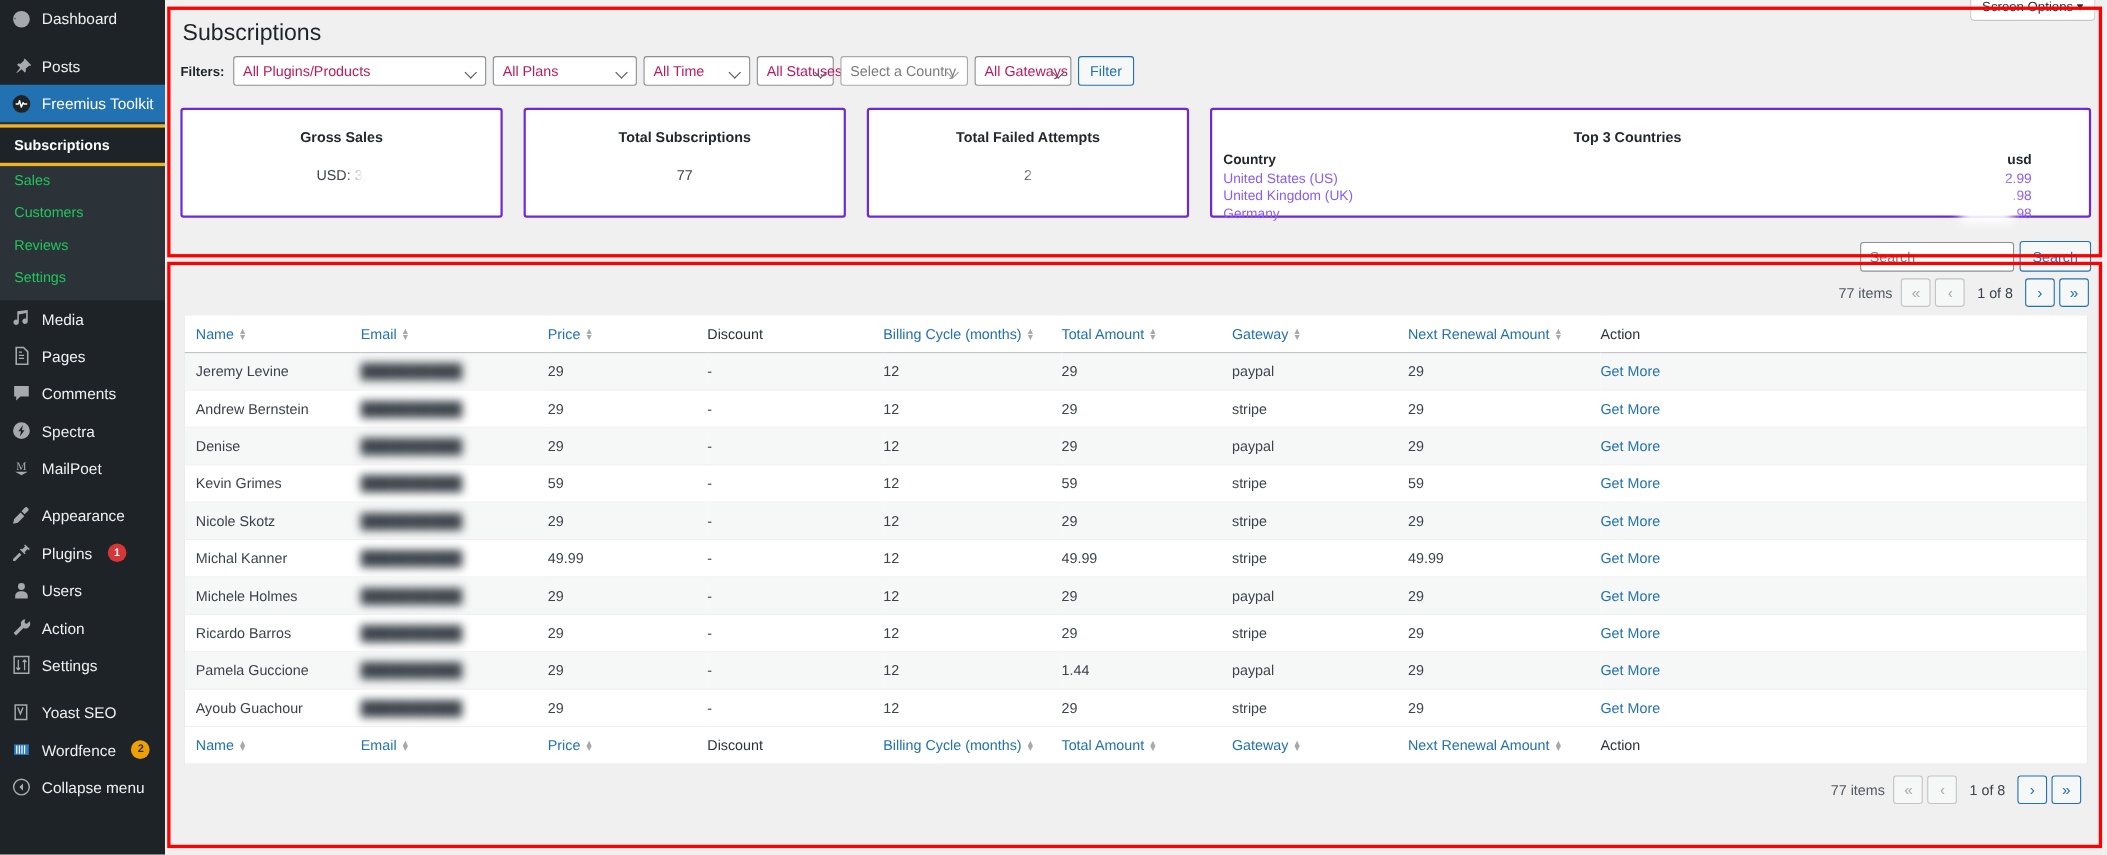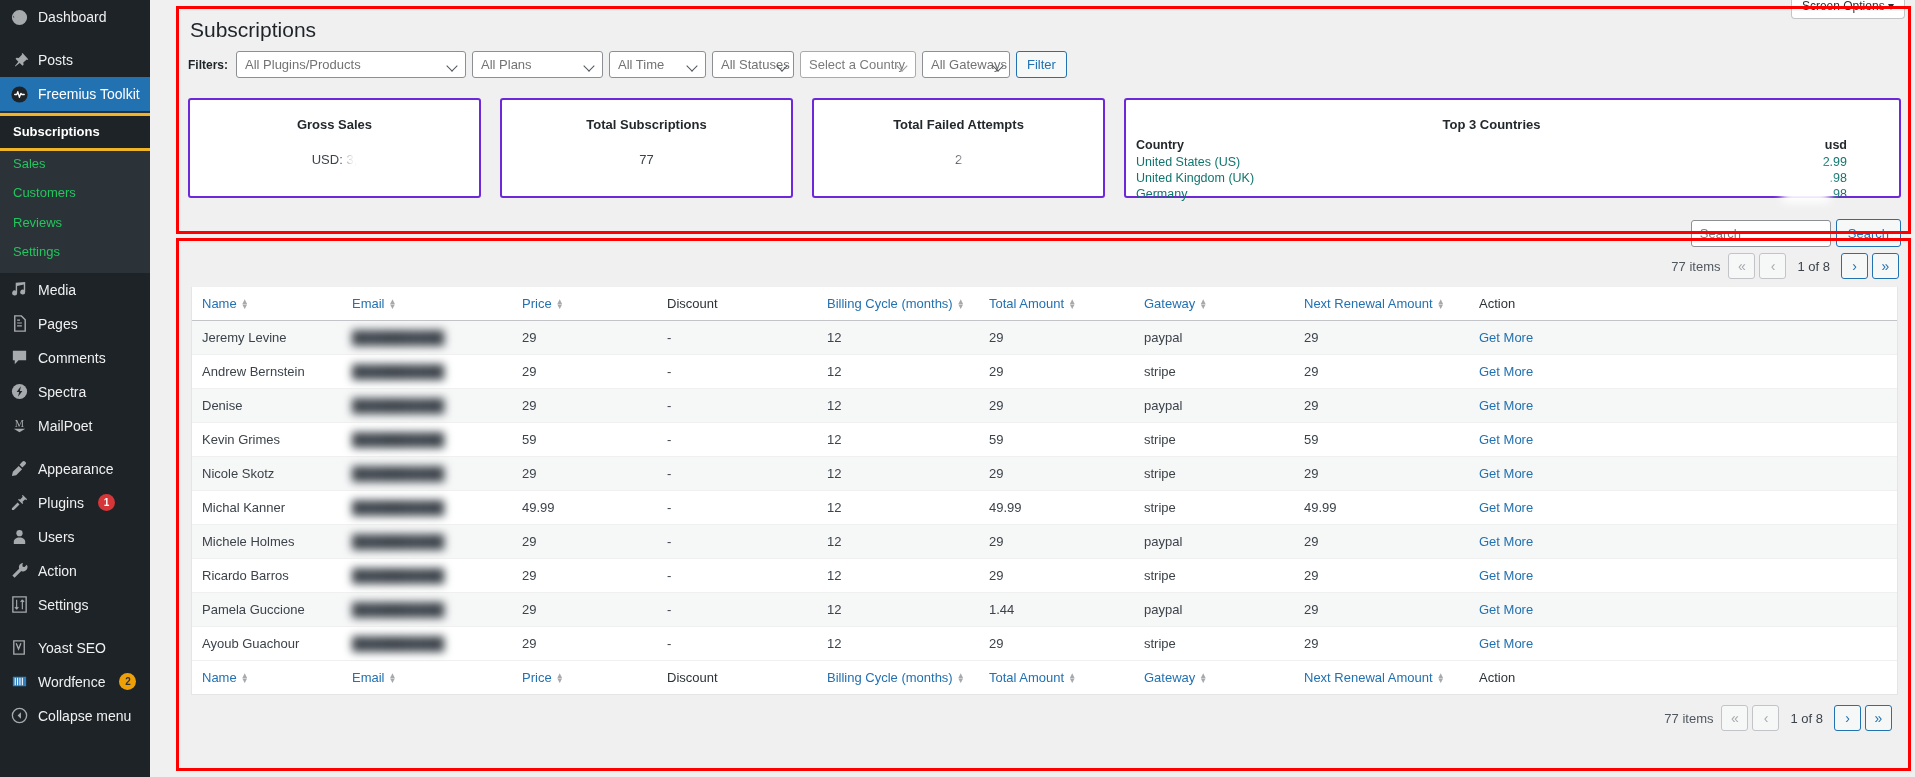--- a/index.html
+++ b/index.html
@@ -63,21 +63,21 @@
     padding: 0 5px; margin-left: 5px;
   }
   .badge.amber { background: #f0a007; color: #2c3338; }
 
   .collapse-row { color: #f0f0f1; }
   .collapse-row .menu-icon { color: #a7aaad; }
 
   
   #main {
     flex: 1; height: 777px; position: relative;
-    background: #f0f0f1; overflow: hidden; margin-left: 24px;
+    background: #f0f0f1; overflow: hidden;
   }
   
   .annot {
     position: absolute; border: 3px solid #fe0000;
     pointer-events: none; z-index: 50;
   }
   #annot-top { left: 2px; top: 6px; right: 4px; height: 228px; }
   #annot-bottom { left: 2px; top: 238px; right: 4px; bottom: 6px; }
 
   #screen-options {
@@ -96,33 +96,33 @@
   }
 
   
   .filters-row {
     display: flex; align-items: center; gap: 6px; padding-bottom: 4px;
   }
   .filters-label { font-size: 12px; font-weight: bold; color: #1d2327; margin-right: 2px; }
   .sel {
     position: relative; height: 27px; background: #fff;
     border: 1px solid #8c8f94; border-radius: 3px;
-    font-size: 13px; color: #737373;
+    font-size: 13px; color: #be185d;
     display: flex; align-items: center; padding: 0 26px 0 8px;
     cursor: pointer; white-space: nowrap;
   }
   .sel::after {
     content: ""; position: absolute; right: 9px; top: 10px;
     width: 7px; height: 7px; border-right: 1.6px solid #50575e;
     border-bottom: 1.6px solid #50575e; transform: rotate(45deg);
   }
   .sel.w-products { width: 230px; }
   .sel.w-plans { width: 131px; }
   .sel.w-time { width: 97px; }
-  .sel.w-status { width: 82px; }
+  .sel.w-status { width: 70px; }
   .sel.w-status::after { right: 7px; }
   .sel.w-gateway { width: 88px; padding-right: 22px; }
   .sel.w-gateway::after { right: 7px; }
   .sel.country {
     width: 116px; color: #7b7b7b; background: #fff; border-color: #aaa;
   }
   .sel.country::after { border-color: #999; }
 
   .btn-filter {
     height: 27px; padding: 0 10px; font-size: 13px;
@@ -157,21 +157,21 @@
   .countries-title {
     text-align: center; font-size: 13px; font-weight: bold;
     color: #23282d; padding: 9px 0 5px 0;
   }
   .ctable { width: 100%; border-collapse: collapse; font-size: 12.5px; }
   .ctable th {
     text-align: left; font-weight: bold; color: #23282d;
     padding: 1px 0 2px 0; font-size: 12.5px;
   }
   .ctable th.right, .ctable td.right { text-align: right; }
-  .ctable td { color: #0f766e; padding: 1px 0; font-size: 12.5px; }
+  .ctable td { color: #8b5cf6; padding: 1px 0; font-size: 12.5px; }
 
   
   .search-row {
     display: flex; justify-content: flex-end; align-items: center;
     gap: 5px; margin-top: 21px;
   }
   .search-input {
     width: 140px; height: 27px; border: 1px solid #8c8f94;
     border-radius: 3px; padding: 0 8px; font-size: 13px; background: #fff;
     font-family: "Liberation Sans", sans-serif; color: #2c3338;

